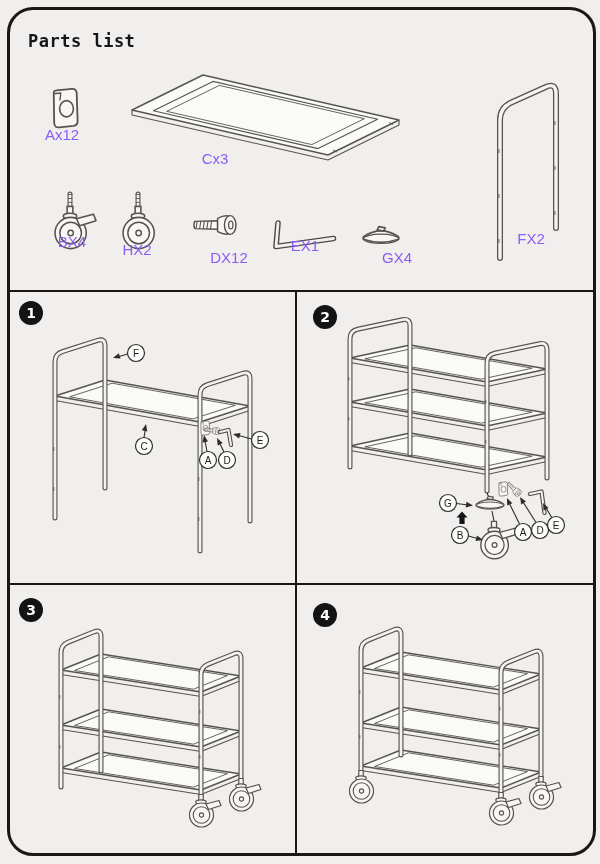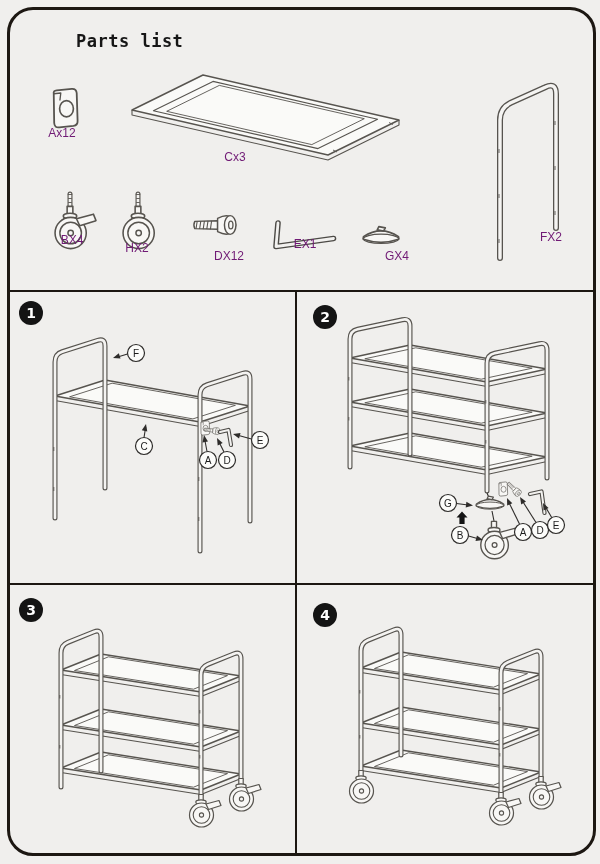--- a/index.html
+++ b/index.html
@@ -5,22 +5,22 @@
   html,body{margin:0;padding:0;background:#e8e7e5;}
   .page{position:relative;width:600px;height:864px;background:#f0efed;overflow:hidden;
         font-family:"Liberation Sans",sans-serif;color:#1a1a1a;}
   .sheet-border{position:absolute;left:7px;top:7px;right:4px;bottom:8px;
         border:3.5px solid #1c1712;border-radius:26px;z-index:30;pointer-events:none;}
   .div-h{position:absolute;left:8px;right:6px;height:2px;background:#1c1712;z-index:10;}
   .div-v{position:absolute;width:2px;background:#1c1712;z-index:10;}
   .sec{position:absolute;z-index:1;}
   .sec svg{position:absolute;left:0;top:0;}
   .title{position:absolute;left:19px;top:22px;font-family:"DejaVu Sans Mono",monospace;
-        font-size:17px;font-weight:600;letter-spacing:0.5px;color:#161616;margin-left:48px;}
-  .plabel{position:absolute;transform:translateX(-50%);font-size:12px;color:#701a75;white-space:nowrap;}
+        font-size:17px;font-weight:600;letter-spacing:0.5px;color:#161616;}
+  .plabel{position:absolute;transform:translateX(-50%);font-size:15px;color:#8b5cf6;white-space:nowrap;}
   .badge{position:absolute;width:24px;height:24px;border-radius:50%;background:#141414;color:#fff;
         display:flex;align-items:center;justify-content:center;font-size:14px;font-weight:bold;
         font-family:"DejaVu Sans",sans-serif;z-index:5;}
   
   .tube-o{fill:none;stroke:#57544f;stroke-width:5;stroke-linecap:round;stroke-linejoin:round;}
   .tube-i{fill:none;stroke:#f4f3f1;stroke-width:2.7;stroke-linecap:round;stroke-linejoin:round;}
   .big-o{fill:none;stroke:#57544f;stroke-width:6;stroke-linecap:round;stroke-linejoin:round;}
   .big-i{fill:none;stroke:#f5f4f2;stroke-width:3.4;stroke-linecap:round;stroke-linejoin:round;}
   .pkey-o{fill:none;stroke:#4c4a46;stroke-width:5.6;stroke-linecap:round;stroke-linejoin:round;}
   .pkey-i{fill:none;stroke:#f2f1ef;stroke-width:2.8;stroke-linecap:round;stroke-linejoin:round;}
@@ -137,27 +137,27 @@
       </g>
 
       <g>
         <path class="big-o" d="M491,249 L491,111 Q491,99 501.8,93.8 L536.2,78.2 Q547,73 547,85 L547,219"></path>
         <path class="big-i" d="M491,249 L491,111 Q491,99 501.8,93.8 L536.2,78.2 Q547,73 547,85 L547,219"></path>
         <path class="ln thin" d="M490,140 v4 M490,185 v4 M490,230 v4 M546,112 v4 M546,157 v4 M546,202 v4"></path>
       </g>
     </svg>
     <div class="title">Parts list</div>
     <div class="plabel" style="left:53px;top:117px">Ax12</div>
-    <div class="plabel" style="left:226px;top:141px">Cx3</div>
+    <div class="plabel" style="left:206px;top:141px">Cx3</div>
     <div class="plabel" style="left:63px;top:224px">BX4</div>
     <div class="plabel" style="left:128px;top:232px">HX2</div>
     <div class="plabel" style="left:220px;top:240px">DX12</div>
     <div class="plabel" style="left:296px;top:228px">EX1</div>
     <div class="plabel" style="left:388px;top:240px">GX4</div>
-    <div class="plabel" style="left:542px;top:221px">FX2</div>
+    <div class="plabel" style="left:522px;top:221px">FX2</div>
   </div>
 
   <div class="sec" style="left:9px;top:292px;width:286px;height:291px">
     <svg viewBox="0 0 286 291" width="286" height="291">
 
       <g>
         <path class="face" d="M46,104 L191,130 L241,114 L96,88 Z"></path>
         <path class="ln" d="M46,104 L46,108.5 L191,134.5 L241,118.5 L241,114"></path>
         <path class="ln thin" d="M60.6,104.8 L183.9,126.9 L226.4,113.3 L103.1,91.2 Z"></path>
       </g>

